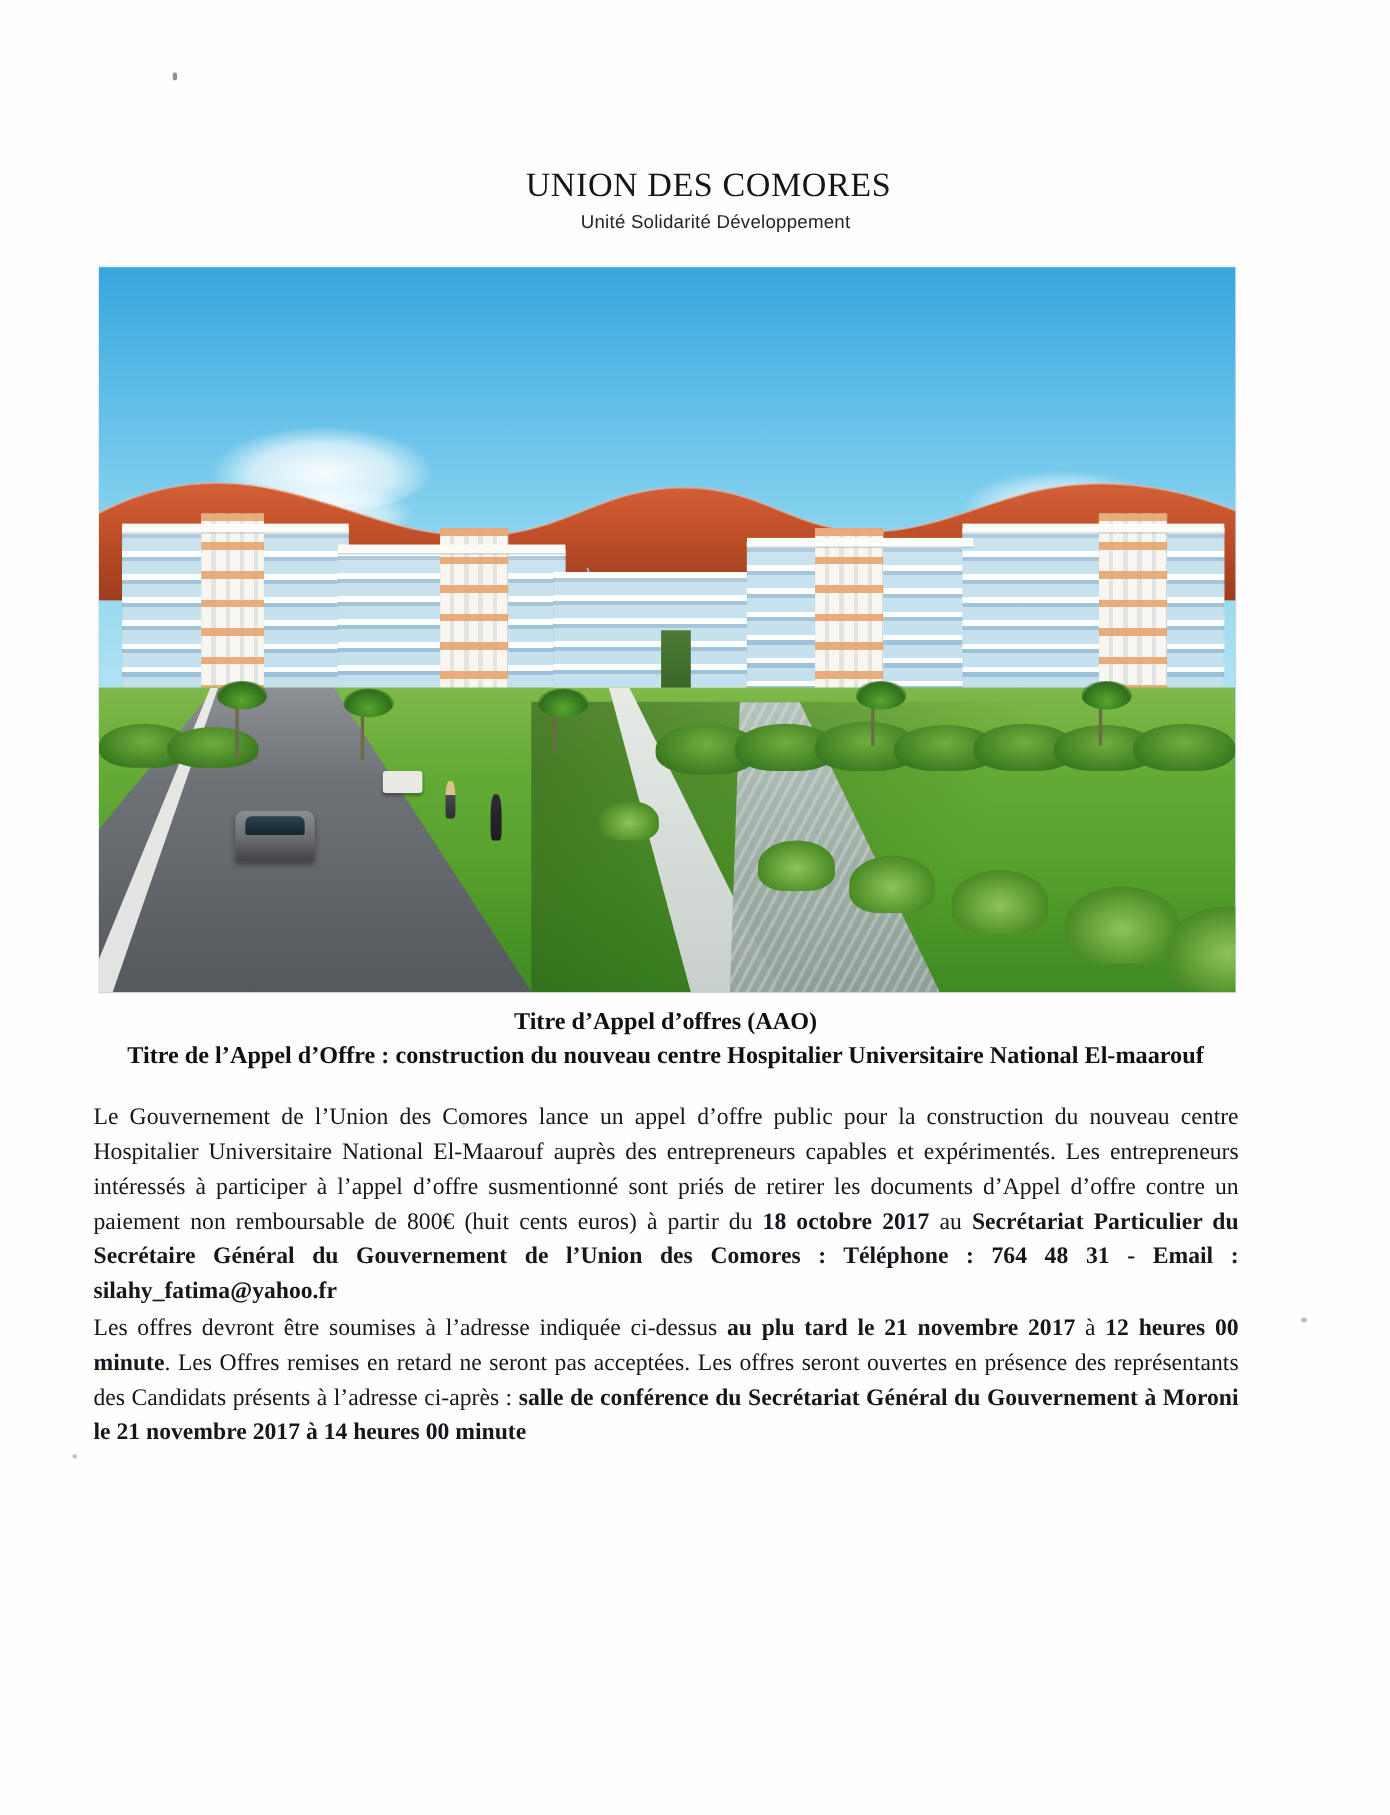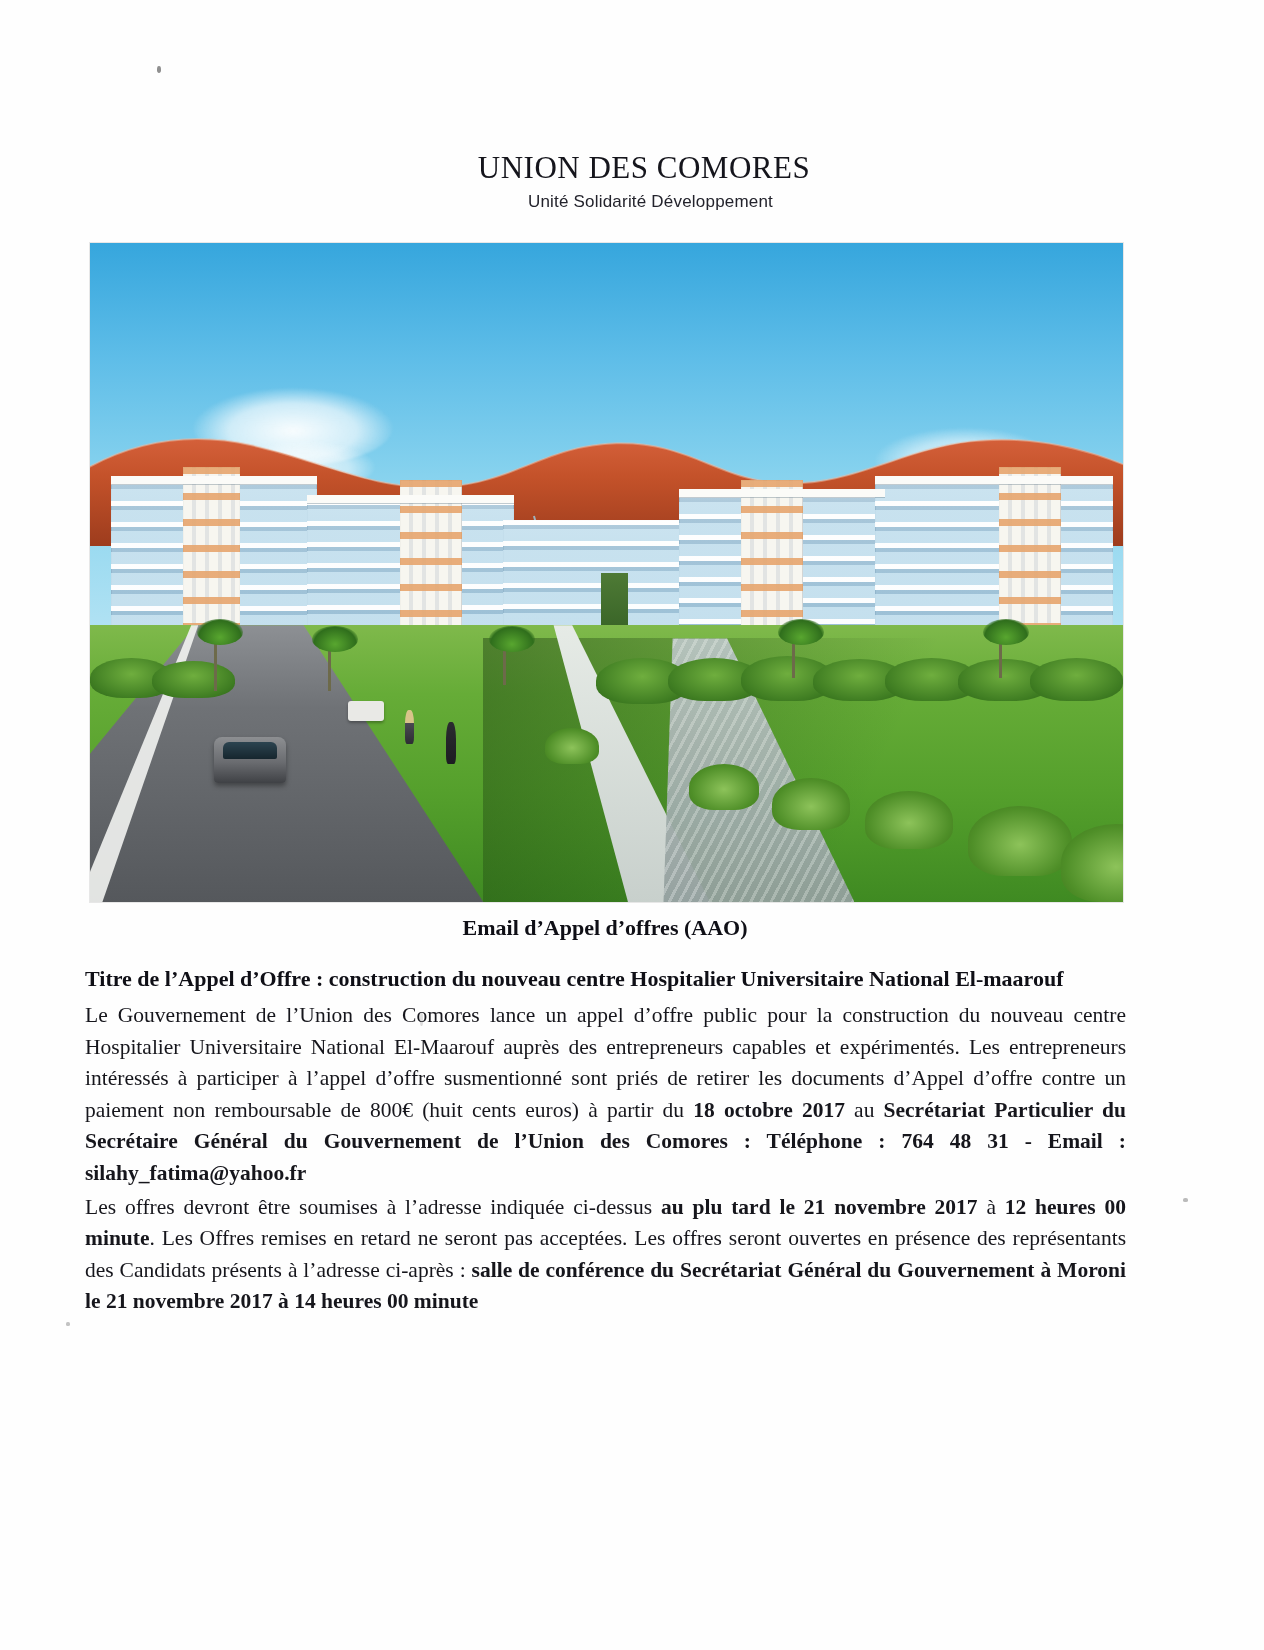--- a/index.html
+++ b/index.html
@@ -257,21 +257,21 @@
     position: absolute;
     left: 85px;
     top: 912px;
     width: 1040px;
     font-weight: bold;
     font-size: 22px;
     line-height: 1.42;
     color: #0f0f16;
   }
   .titles .c { text-align: center; }
-  .titles .l { text-align: left; margin-top: 20px; }
+  .titles .l { text-align: center; }
 
   
   .body-text {
     position: absolute;
     left: 85px;
     top: 1000px;
     width: 1041px;
     font-size: 21.5px;
     line-height: 1.47;
     text-align: justify;
@@ -415,21 +415,21 @@
       </div>
       <div class="car-far" style="left:25%; bottom:27.5%; width:36px; height:20px;"></div>
 
       <div class="person" style="left:30.5%; bottom:24%; width:9px; height:34px; background:linear-gradient(180deg,#d8c48a 0%,#d8c48a 38%,#4a4a52 38%,#2d2d33 100%);"></div>
       <div class="person" style="left:34.5%; bottom:21%; width:10px; height:42px; background:linear-gradient(180deg,#2b2b30 0%,#1d1d22 100%);"></div>
 
     </div>
   </div>
 
   <div class="titles">
-    <div class="c">Email d’Appel d’offres (AAO)</div>
+    <div class="c">Titre d’Appel d’offres (AAO)</div>
     <div class="l">Titre de l’Appel d’Offre : construction du nouveau centre Hospitalier Universitaire National El-maarouf</div>
   </div>
 
   <div class="body-text">
     <p class="p1"><span>Le Gouvernement de l’Union des Comores lance un appel d’offre public pour la construction du nouveau centre Hospitalier Universitaire National El-Maarouf auprès des entrepreneurs capables et expérimentés. Les entrepreneurs intéressés à participer à l’appel d’offre susmentionné sont priés de retirer les documents d’Appel d’offre contre un paiement non remboursable de 800€ (huit cents euros)  à partir du </span><b>18 octobre 2017</b><span> au </span><b>Secrétariat Particulier du Secrétaire Général du Gouvernement de l’Union des Comores :  Téléphone :  764  48  31  -  Email : silahy_fatima@yahoo.fr</b></p>
     <p><span>Les offres devront être soumises à l’adresse indiquée ci-dessus </span><b>au plu tard le 21 novembre 2017</b><span> à </span><b>12 heures 00 minute</b><span>. Les Offres remises en retard ne seront pas acceptées. Les offres seront ouvertes en présence des représentants des Candidats présents à l’adresse ci-après : </span><b>salle de conférence du Secrétariat Général du Gouvernement à Moroni le 21 novembre 2017 à 14 heures 00 minute</b></p>
   </div>
 
 </div>
 

